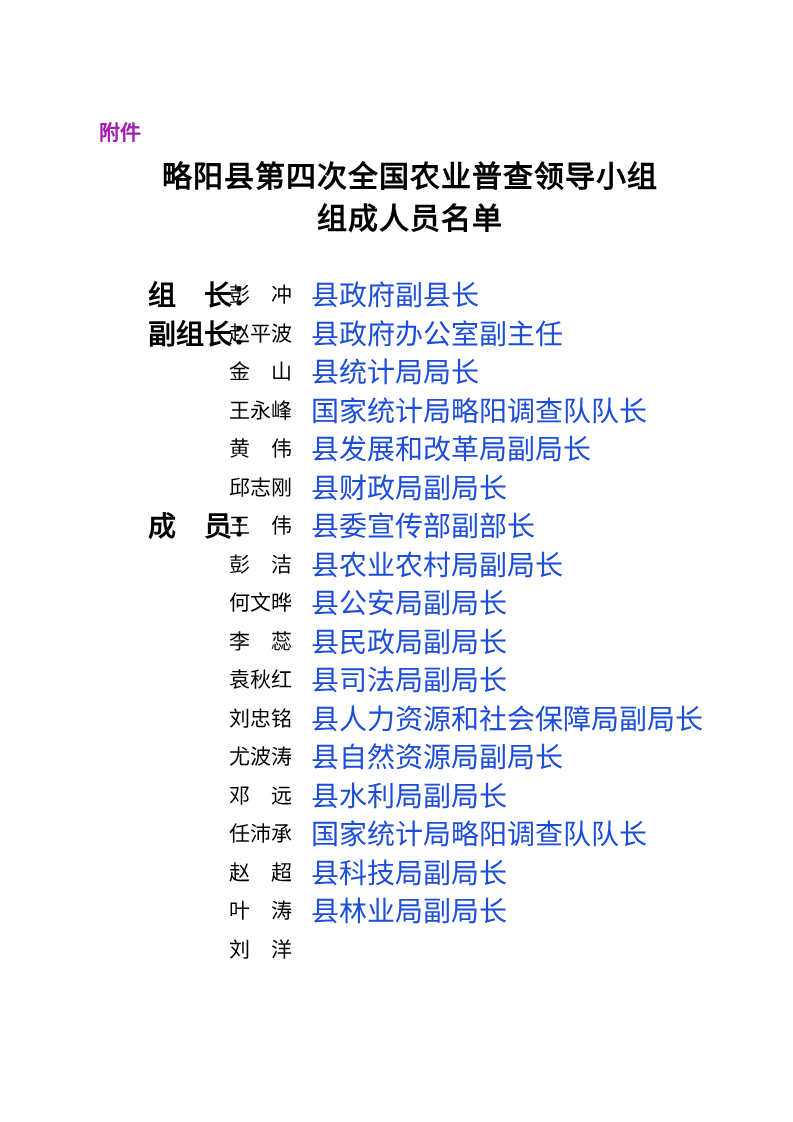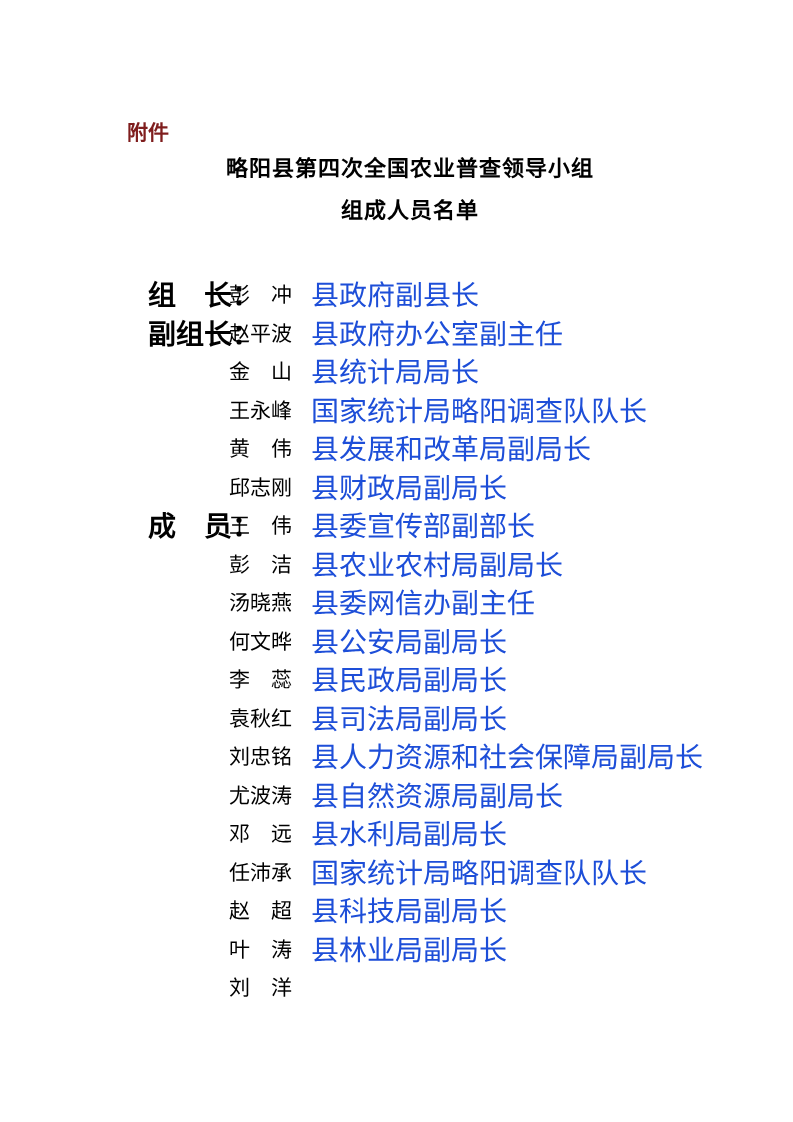--- a/index.html
+++ b/index.html
@@ -16,32 +16,31 @@
     overflow: hidden;
   }
   .attachment-label {
     position: absolute;
     left: 99px;
     top: 119px;
     font-family: "Liberation Sans", "DejaVu Sans", sans-serif;
     font-weight: 600;
     font-size: 21px;
     line-height: 28px;
-    color: #7f1d1d;
-    margin-left: 28px;
+    color: #a21caf;
   }
   .doc-title {
     position: absolute;
     left: 120px;
     width: 580px;
-    top: 148px;
+    top: 156px;
     text-align: center;
     font-family: "Liberation Serif", "DejaVu Serif", serif;
     font-weight: bold;
-    font-size: 22px;
+    font-size: 30px;
     line-height: 42px;
     letter-spacing: 1px;
     color: #000;
   }
   .roster {
     position: absolute;
     left: 148px;
     top: 274px;
     right: 90px;
   }
@@ -121,25 +120,20 @@
         <span class="name-cell">王　伟</span>
         <span class="title-cell">县委宣传部副部长</span>
       </div>
       <div class="roster-row">
         <span class="role-cell"></span>
         <span class="name-cell">彭　洁</span>
         <span class="title-cell">县农业农村局副局长</span>
       </div>
       <div class="roster-row">
         <span class="role-cell"></span>
-        <span class="name-cell">汤晓燕</span>
-        <span class="title-cell">县委网信办副主任</span>
-      </div>
-      <div class="roster-row">
-        <span class="role-cell"></span>
         <span class="name-cell">何文晔</span>
         <span class="title-cell">县公安局副局长</span>
       </div>
       <div class="roster-row">
         <span class="role-cell"></span>
         <span class="name-cell">李　蕊</span>
         <span class="title-cell">县民政局副局长</span>
       </div>
       <div class="roster-row">
         <span class="role-cell"></span>

